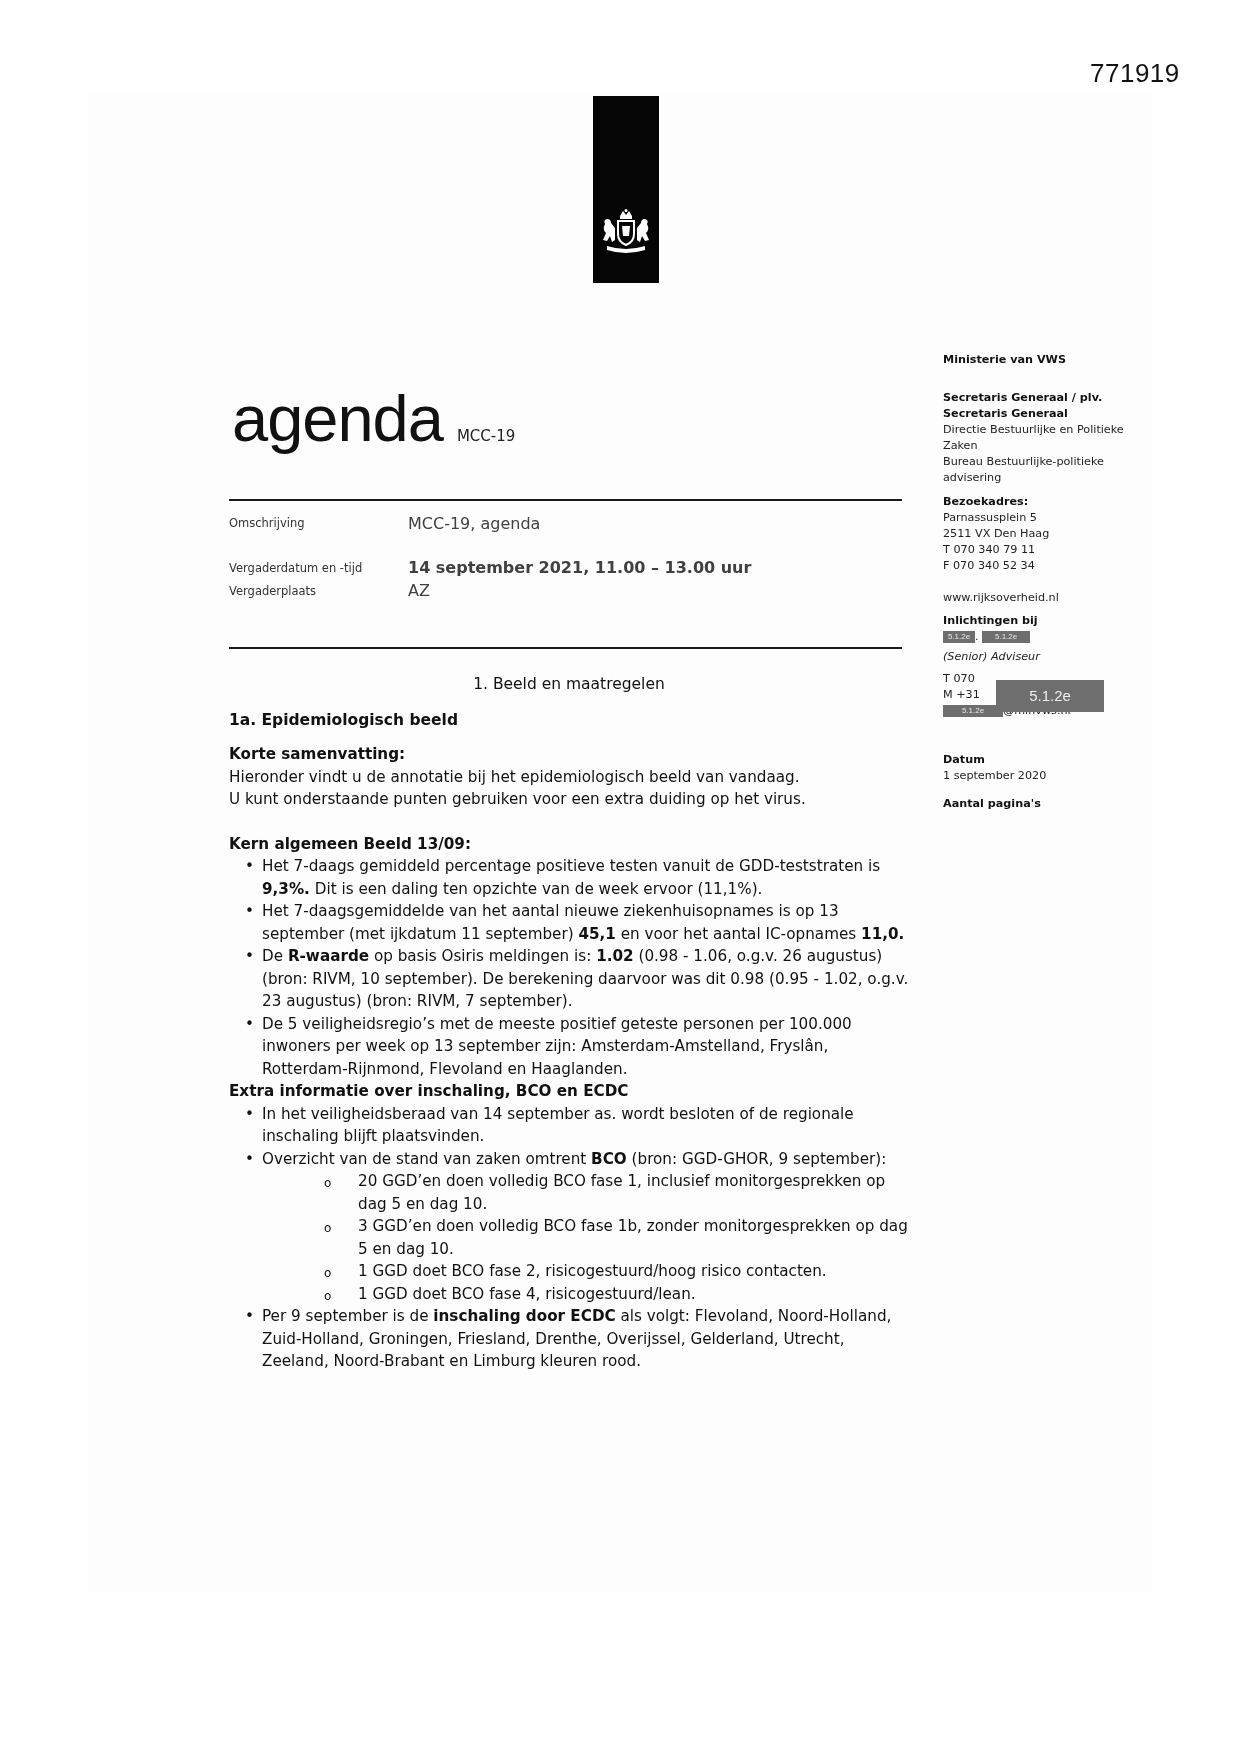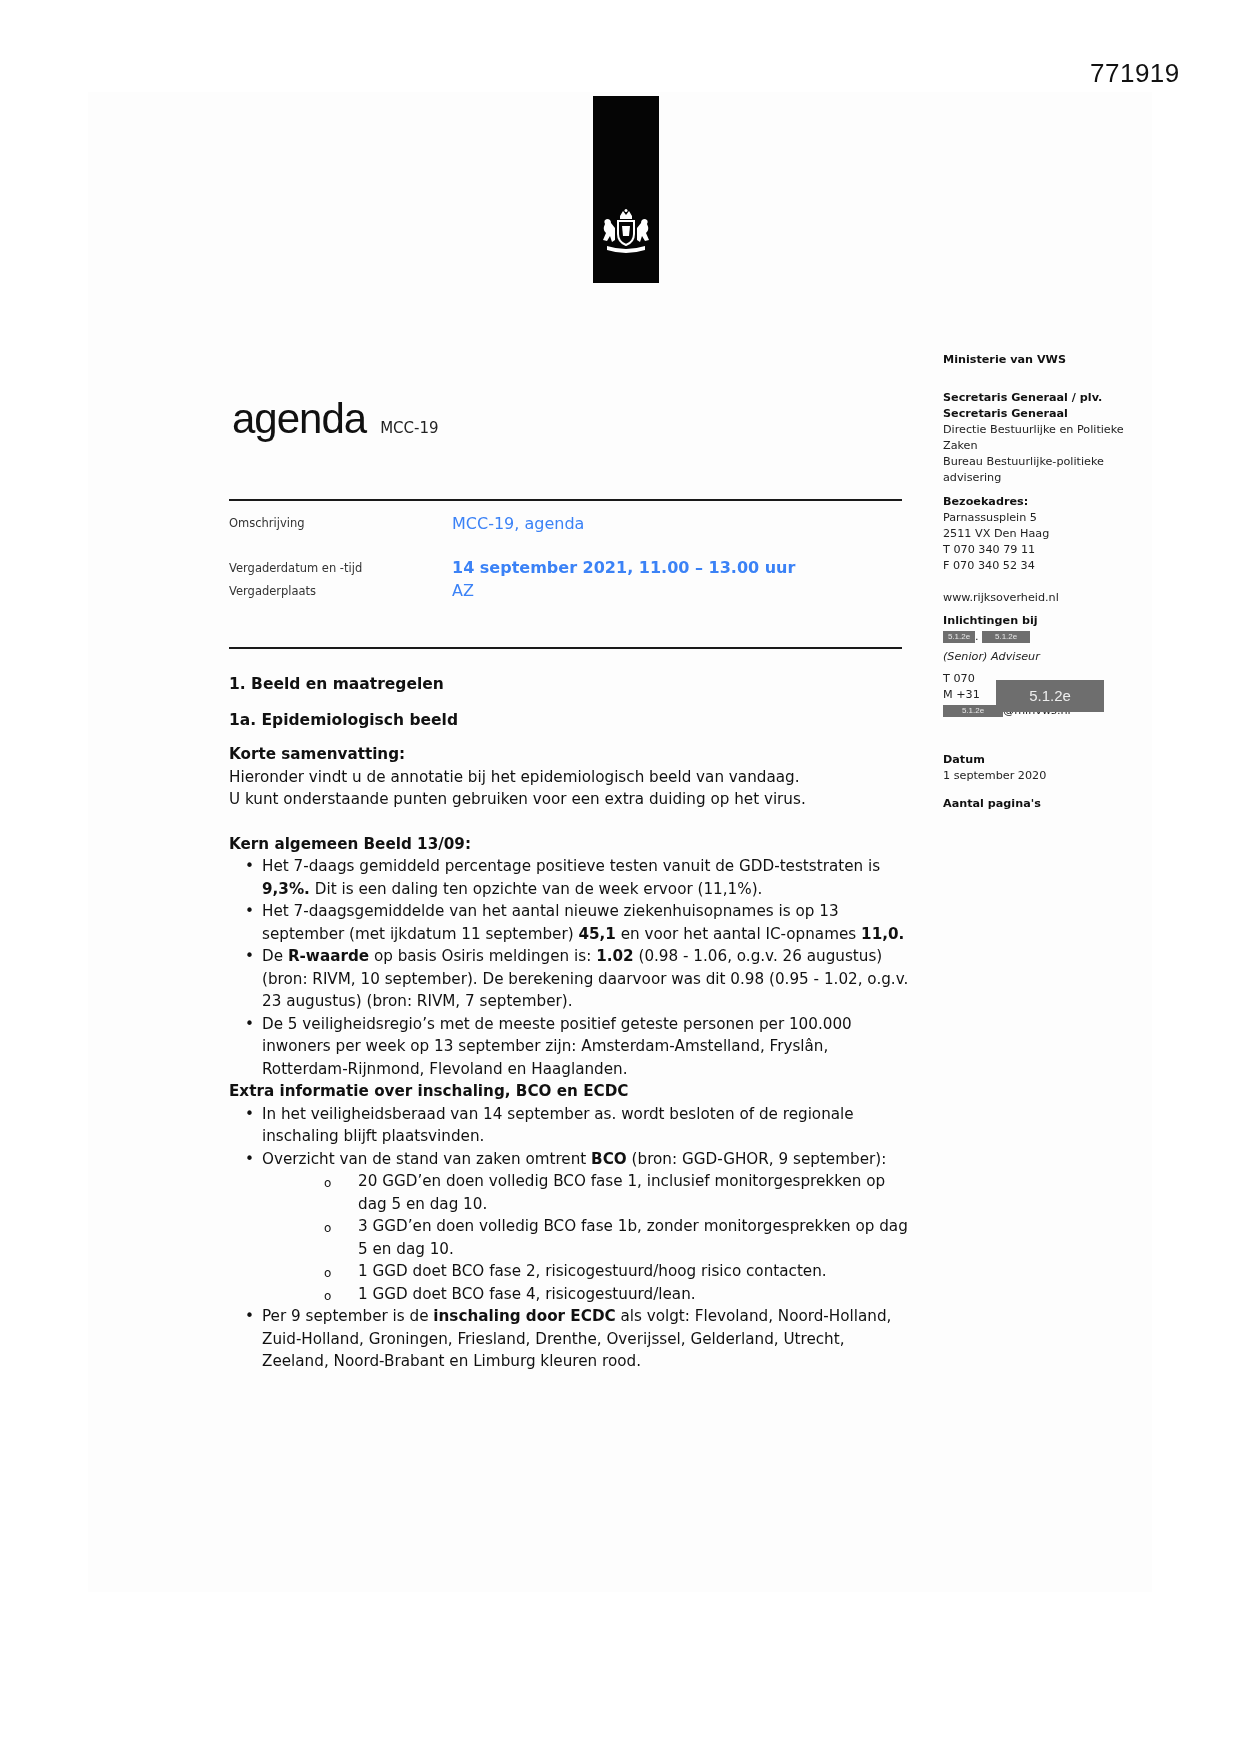--- a/index.html
+++ b/index.html
@@ -49,21 +49,21 @@
     
     .title-wrap {
       position: absolute;
       left: 232px;
       top: 388px;
       display: flex;
       align-items: baseline;
     }
     .title-main {
       font-family: "Liberation Sans", sans-serif;
-      font-size: 42px;
+      font-size: 65px;
       line-height: 62px;
       color: #111;
       letter-spacing: -1px;
     }
     .title-sub {
       font-family: "DejaVu Sans", sans-serif;
       font-size: 15px;
       margin-left: 14px;
       color: #222;
     }
@@ -77,37 +77,37 @@
     }
 
     .meta-label {
       position: absolute;
       left: 229px;
       font-size: 11.5px;
       color: #333;
     }
     .meta-value {
       position: absolute;
-      left: 452px;
+      left: 408px;
       font-size: 16px;
-      color: #3b82f6;
+      color: #404040;
     }
 
     
     .body {
       position: absolute;
       left: 229px;
       top: 673px;
       width: 680px;
       font-size: 15.2px;
       line-height: 22.5px;
       color: #111;
     }
     .body p { margin: 0; }
-    .h1 { font-weight: bold; font-size: 15.5px; margin-bottom: 13px !important; }
+    .h1 { font-weight: normal; font-size: 15.5px; margin-bottom: 13px !important; text-align: center; }
     .h2 { font-weight: bold; font-size: 15.5px; margin-bottom: 12px !important; }
     .bold { font-weight: bold; }
     .spacer { height: 22px; }
     ul.bullets {
       list-style: none;
       padding: 0;
       margin: 0;
     }
     ul.bullets > li {
       position: relative;

